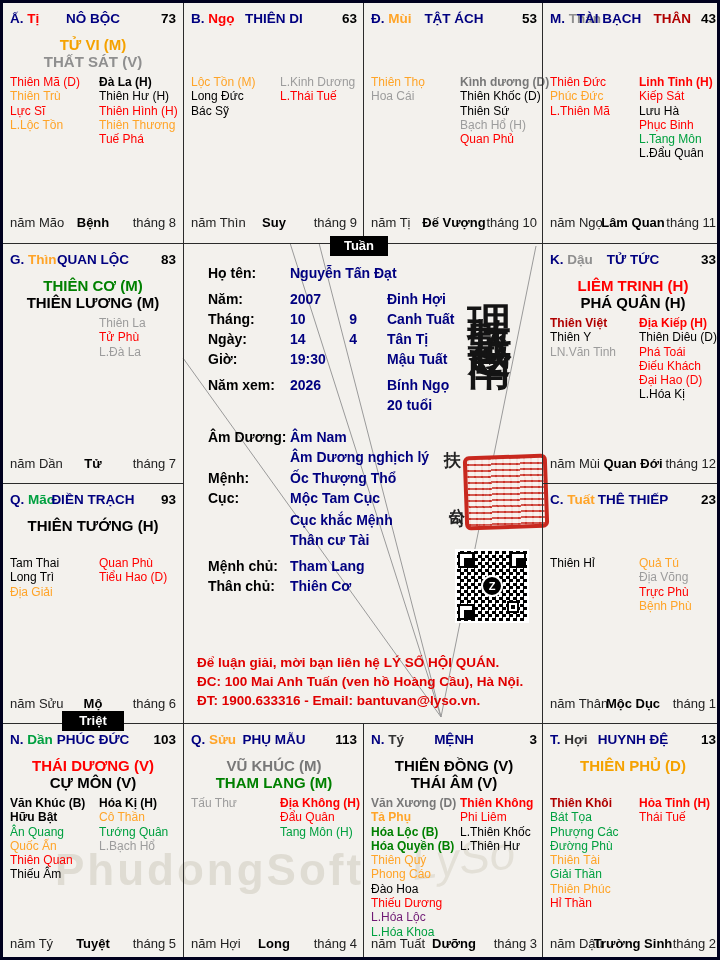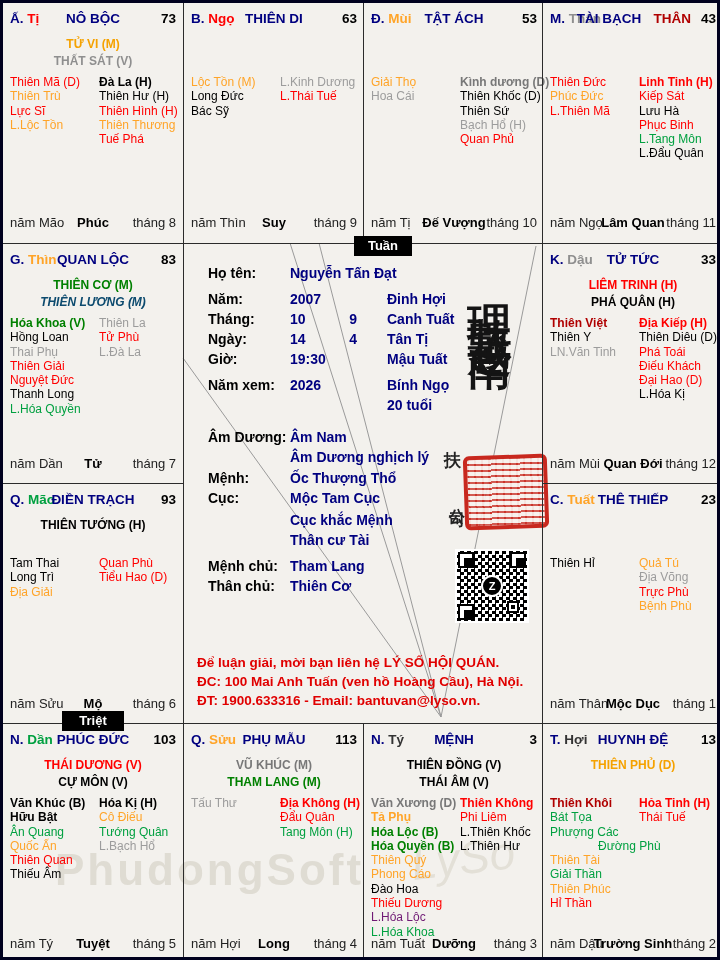--- a/index.html
+++ b/index.html
@@ -15,42 +15,42 @@
   
   .cell{position:absolute;width:180px;height:240px;z-index:4;}
   .hdr{position:absolute;left:0;top:8px;width:100%;height:20px;font-size:13.5px;font-weight:bold;}
   .stem{position:absolute;left:7px;white-space:nowrap;}
   .st{color:#000080;}
   .pname{position:absolute;left:0;right:0;text-align:center;color:#000080;}
   .pname.shift{transform:translateX(-24px);}
   .ptag{position:absolute;right:32px;color:#B00000;}
   .pnum{position:absolute;right:7px;color:#000;}
   .mains{position:absolute;left:0;top:33px;width:100%;text-align:center;}
-  .mains .s{font-size:12px;line-height:17px;font-weight:bold;white-space:nowrap;}
+  .mains .s{font-size:15px;line-height:17px;font-weight:bold;white-space:nowrap;}
   .col{position:absolute;top:72px;}
   .col.L{left:7px;width:88px;}
   .col.R{left:96px;width:84px;}
   .col .s{font-size:12px;line-height:14.3px;white-space:nowrap;}
   .ftr{position:absolute;left:0;top:212px;width:100%;height:18px;font-size:13px;color:#222;}
   .fy{position:absolute;left:7px;}
   .fs{position:absolute;left:0;right:0;text-align:center;font-weight:bold;color:#000;}
   .fm{position:absolute;right:7px;}
   
   .center{position:absolute;left:180px;top:240px;width:360px;height:480px;z-index:4;}
   .crow{position:absolute;left:0;width:100%;height:20px;font-size:14px;font-weight:bold;}
   .lab{position:absolute;left:25px;color:#000;white-space:nowrap;}
   .v1{position:absolute;left:107px;color:#000080;white-space:nowrap;}
   .v2{position:absolute;left:148px;width:26px;text-align:right;color:#000080;}
   .v3{position:absolute;left:204px;color:#000080;white-space:nowrap;}
   .contact{position:absolute;left:14px;top:410px;width:340px;color:#E00000;font-weight:bold;
            font-size:13.5px;line-height:19px;white-space:nowrap;}
   
   .badge{position:absolute;background:#000;color:#fff;font-weight:bold;font-size:13px;
          text-align:center;line-height:20px;height:20px;z-index:7;}
-  .tuan{left:327px;top:233px;width:58px;margin-left:24px;}
+  .tuan{left:327px;top:233px;width:58px;}
   .triet{left:59px;top:708px;width:62px;}
   
   .callig{position:absolute;left:458px;top:266px;writing-mode:vertical-rl;text-orientation:upright;
           font-family:"DejaVu Serif","DejaVu Sans",serif;font-size:44px;font-weight:bold;color:#141414;
           letter-spacing:14px;z-index:4;}
   .cside-t{position:absolute;left:441px;top:446px;font-family:"DejaVu Serif",serif;font-size:17px;
            font-weight:bold;color:#222;z-index:2;}
   .cside-b{position:absolute;left:443px;top:492px;writing-mode:vertical-rl;text-orientation:upright;
            font-family:"DejaVu Serif",serif;font-size:16px;font-weight:bold;color:#222;letter-spacing:5px;z-index:2;}
   .seal{position:absolute;left:461px;top:452px;width:84px;height:74px;box-sizing:border-box;
@@ -111,21 +111,21 @@
         <div class="s" style="color: rgb(255, 0, 0);">Tuế Phá</div>
       </div>
     <div class="col L">
         <div class="s" style="color: rgb(255, 0, 0);">Thiên Mã (D)</div>
         <div class="s" style="color: rgb(255, 164, 40);">Thiên Trù</div>
         <div class="s" style="color: rgb(255, 0, 0);">Lực Sĩ</div>
         <div class="s" style="color: rgb(255, 164, 40);">L.Lộc Tồn</div>
       </div>
     <div class="ftr">
       <span class="fy">năm Mão</span>
-      <span class="fs">Phúc</span>
+      <span class="fs">Bệnh</span>
       <span class="fm">tháng 8</span>
     </div>
   </div>
 
   <div class="cell" style="left:181px;top:0">
     <div class="hdr">
       <span class="stem"><b class="st">B.</b> <b style="color: rgb(255, 0, 0);">Ngọ</b></span>
       <span class="pname">THIÊN DI</span>
       <span class="pnum">63</span>
     </div>
@@ -147,21 +147,21 @@
   </div>
 
   <div class="cell" style="left:361px;top:0">
     <div class="hdr">
       <span class="stem"><b class="st">Đ.</b> <b style="color: rgb(255, 164, 40);">Mùi</b></span>
       <span class="pname">TẬT ÁCH</span>
       <span class="pnum">53</span>
     </div>
     <div class="mains"></div>
     <div class="col L">
-        <div class="s" style="color: rgb(255, 164, 40);">Giải Thọ</div>
+        <div class="s" style="color: rgb(255, 164, 40);">Thiên Thọ</div>
         <div class="s" style="color: rgb(156, 156, 156);">Hoa Cái</div>
       </div>
     <div class="col R">
         <div class="s" style="color: rgb(120, 120, 120); font-weight: bold;">Kình dương (D)</div>
         <div class="s" style="color: rgb(0, 0, 0);">Thiên Khốc (D)</div>
         <div class="s" style="color: rgb(0, 0, 0);">Thiên Sứ</div>
         <div class="s" style="color: rgb(156, 156, 156);">Bạch Hổ (H)</div>
         <div class="s" style="color: rgb(255, 0, 0);">Quan Phủ</div>
       </div>
     <div class="ftr">
@@ -200,30 +200,21 @@
   </div>
 
   <div class="cell" style="left:0;top:241px">
     <div class="hdr">
       <span class="stem"><b class="st">G.</b> <b style="color: rgb(255, 164, 40);">Thìn</b></span>
       <span class="pname">QUAN LỘC</span>
       <span class="pnum">83</span>
     </div>
     <div class="mains">
         <div class="s" style="color: rgb(0, 128, 0); font-weight: bold;">THIÊN CƠ (M)</div>
-        <div class="s" style="color: #0c4a6e; font-weight: bold; font-style: italic;">THIÊN LƯƠNG (M)</div>
-      </div>
-    <div class="col L">
-        <div class="s" style="color: rgb(0, 128, 0); font-weight: bold;">Hóa Khoa (V)</div>
-        <div class="s" style="color: rgb(0, 0, 0);">Hồng Loan</div>
-        <div class="s" style="color: rgb(156, 156, 156);">Thai Phụ</div>
-        <div class="s" style="color: rgb(255, 0, 0);">Thiên Giải</div>
-        <div class="s" style="color: rgb(255, 0, 0);">Nguyệt Đức</div>
-        <div class="s" style="color: rgb(0, 0, 0);">Thanh Long</div>
-        <div class="s" style="color: rgb(0, 160, 64);">L.Hóa Quyền</div>
+        <div class="s" style="color: #000000; font-weight: bold;">THIÊN LƯƠNG (M)</div>
       </div>
     <div class="col R">
         <div class="s" style="color: rgb(156, 156, 156);">Thiên La</div>
         <div class="s" style="color: rgb(255, 0, 0);">Tử Phù</div>
         <div class="s" style="color: rgb(156, 156, 156);">L.Đà La</div>
       </div>
     <div class="ftr">
       <span class="fy">năm Dần</span>
       <span class="fs">Tử</span>
       <span class="fm">tháng 7</span>
@@ -321,21 +312,21 @@
     <div class="col L">
         <div class="s" style="color: rgb(0, 0, 0); font-weight: bold;">Văn Khúc (B)</div>
         <div class="s" style="color: rgb(0, 0, 0); font-weight: bold;">Hữu Bật</div>
         <div class="s" style="color: rgb(0, 160, 64);">Ân Quang</div>
         <div class="s" style="color: rgb(255, 164, 40);">Quốc Ấn</div>
         <div class="s" style="color: rgb(255, 0, 0);">Thiên Quan</div>
         <div class="s" style="color: rgb(0, 0, 0);">Thiếu Âm</div>
       </div>
     <div class="col R">
         <div class="s" style="color: rgb(0, 0, 0); font-weight: bold;">Hóa Kị (H)</div>
-        <div class="s" style="color: rgb(255, 164, 40);">Cô Điếu</div>
+        <div class="s" style="color: rgb(255, 164, 40);">Cô Thần</div>
         <div class="s" style="color: rgb(0, 160, 64);">Tướng Quân</div>
         <div class="s" style="color: rgb(156, 156, 156);">L.Bạch Hổ</div>
       </div>
     <div class="ftr">
       <span class="fy">năm Tý</span>
       <span class="fs">Tuyệt</span>
       <span class="fm">tháng 5</span>
     </div>
   </div>
 
@@ -405,21 +396,21 @@
       <span class="pname">HUYNH ĐỆ</span>
       <span class="pnum">13</span>
     </div>
     <div class="mains">
         <div class="s" style="color: rgb(245, 162, 0); font-weight: bold;">THIÊN PHỦ (D)</div>
       </div>
     <div class="col L">
         <div class="s" style="color: rgb(176, 0, 0); font-weight: bold;">Thiên Khôi</div>
         <div class="s" style="color: rgb(0, 160, 64);">Bát Tọa</div>
         <div class="s" style="color: rgb(0, 160, 64);">Phượng Các</div>
-        <div class="s" style="color: rgb(0, 160, 64); margin-left: 48px;">Đường Phù</div>
+        <div class="s" style="color: rgb(0, 160, 64);">Đường Phù</div>
         <div class="s" style="color: rgb(255, 164, 40);">Thiên Tài</div>
         <div class="s" style="color: rgb(0, 160, 64);">Giải Thần</div>
         <div class="s" style="color: rgb(255, 164, 40);">Thiên Phúc</div>
         <div class="s" style="color: rgb(255, 0, 0);">Hỉ Thần</div>
       </div>
     <div class="col R">
         <div class="s" style="color: rgb(255, 0, 0); font-weight: bold;">Hỏa Tinh (H)</div>
         <div class="s" style="color: rgb(255, 0, 0);">Thái Tuế</div>
       </div>
     <div class="ftr">

